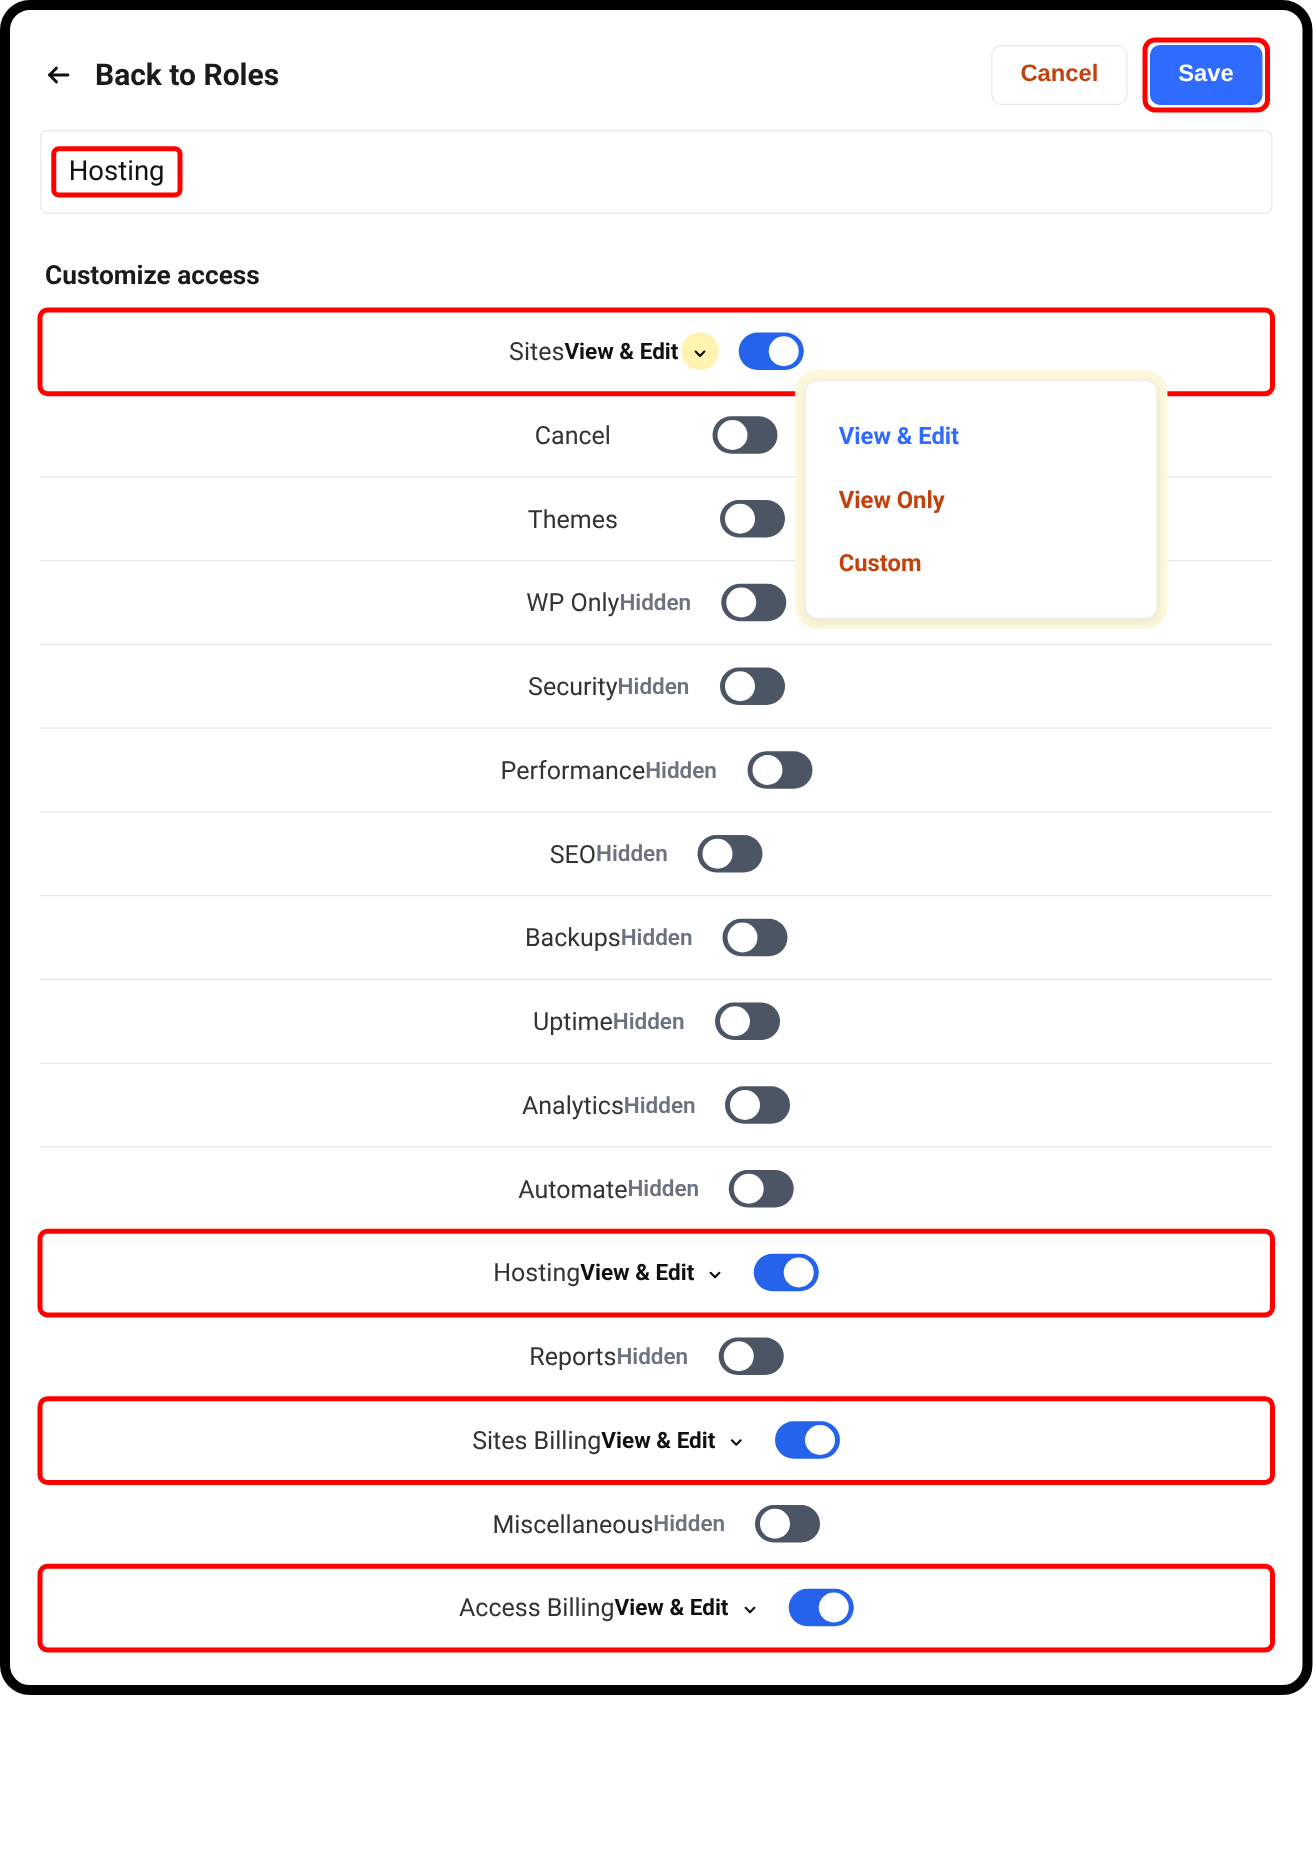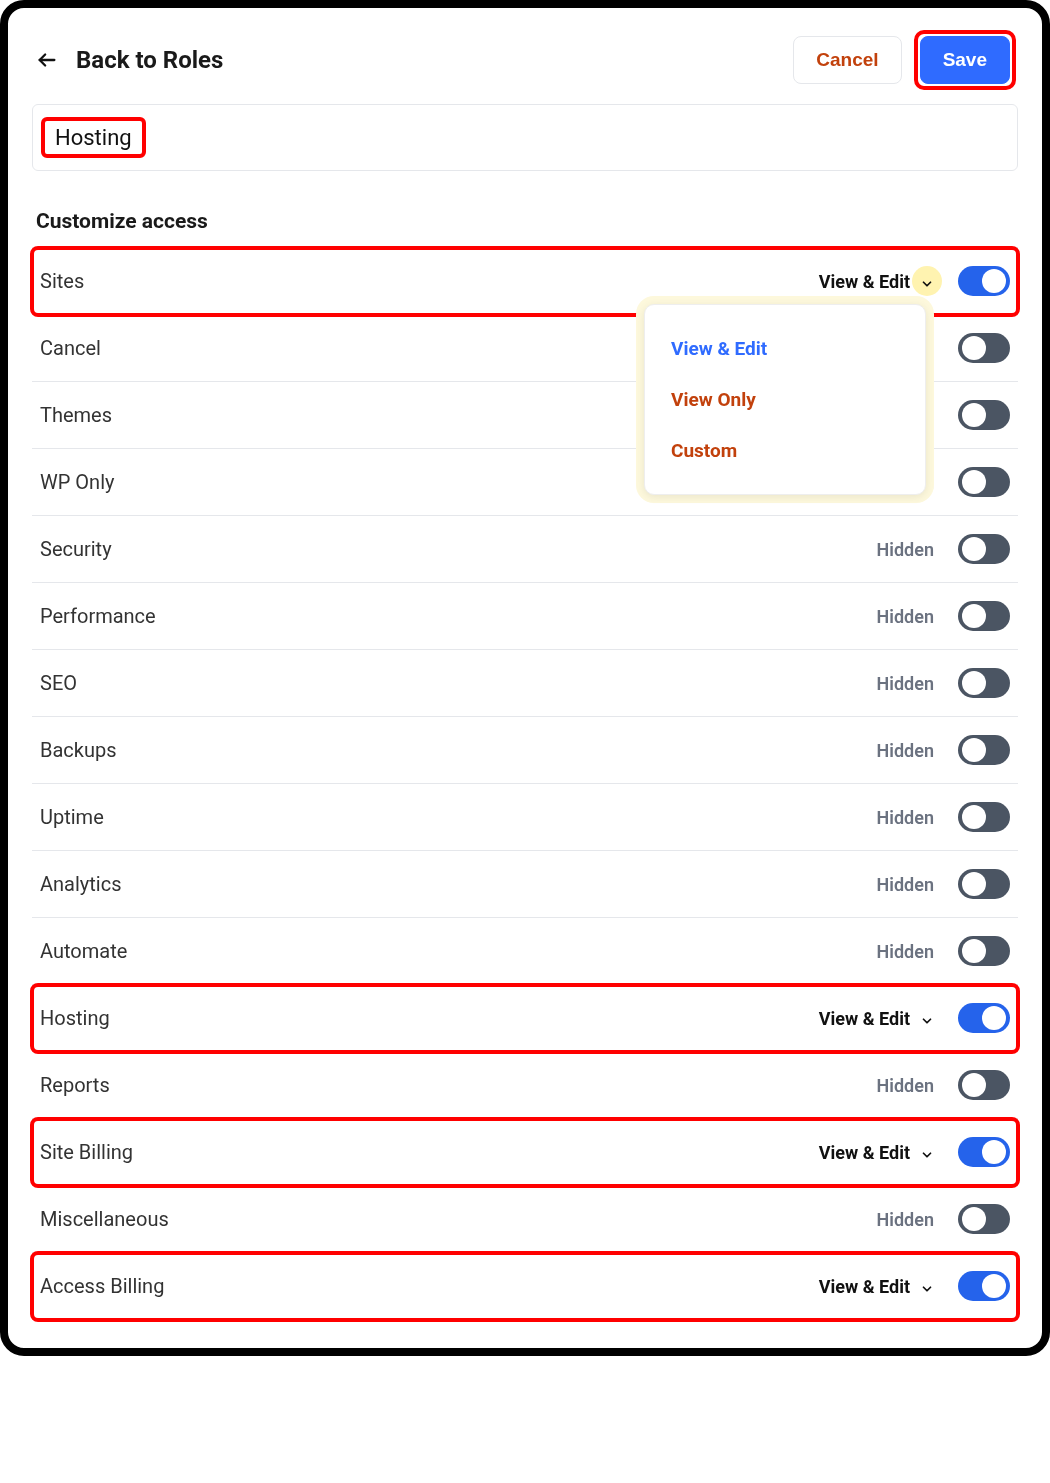--- a/index.html
+++ b/index.html
@@ -55,21 +55,21 @@
   .role-input{
     width:100%;box-sizing:border-box;border:1px solid var(--border);border-radius:6px;
     padding:16px 18px;font-size:22px;color:#111;
   }
   .role-input-inner{display:inline-block;border:4px solid var(--hl-red);border-radius:6px;padding:4px 10px;margin:-4px -10px;}
 
   .section-title{font-size:21px;font-weight:700;margin:38px 0 14px 4px;}
 
   .list{border-top:1px solid var(--border);}
   .row{
-    display:flex;align-items:center;justify-content:space-between;
+    display:flex;align-items:center;justify-content:center;
     border-bottom:1px solid var(--border);
     padding:18px 8px 18px 8px;
     position:relative;
   }
   .row-label{font-size:20px;color:#333;}
   .row-right{display:flex;align-items:center;gap:24px;font-size:18px;font-weight:700;}
   .status-hidden{color:#6b7280;font-weight:600;}
   .status-edit{color:#111;font-weight:700;display:flex;align-items:center;gap:10px;}
   .chev{width:14px;height:14px;display:inline-block;}
   .chev svg{width:100%;height:100%;}
@@ -269,21 +269,21 @@
     <span class="row-label">Reports</span>
     <span class="row-right">
       <span class="status-hidden">Hidden</span>
       <span class="toggle ">
           <span class="knob"></span>
         </span>
     </span>
 
   </div>
     <div class="row hl">
-    <span class="row-label">Site Billing</span>
+    <span class="row-label">Sites Billing</span>
     <span class="row-right">
       <span class="status-edit">
           <span>View &amp; Edit</span>
           <span class="chev"><svg viewBox="0 0 24 24" fill="none" stroke="#111" stroke-width="3" stroke-linecap="round" stroke-linejoin="round">
               <polyline points="6 9 12 15 18 9"></polyline>
             </svg></span>
         </span>
       <span class="toggle on">
           <span class="knob"></span>
         </span>

